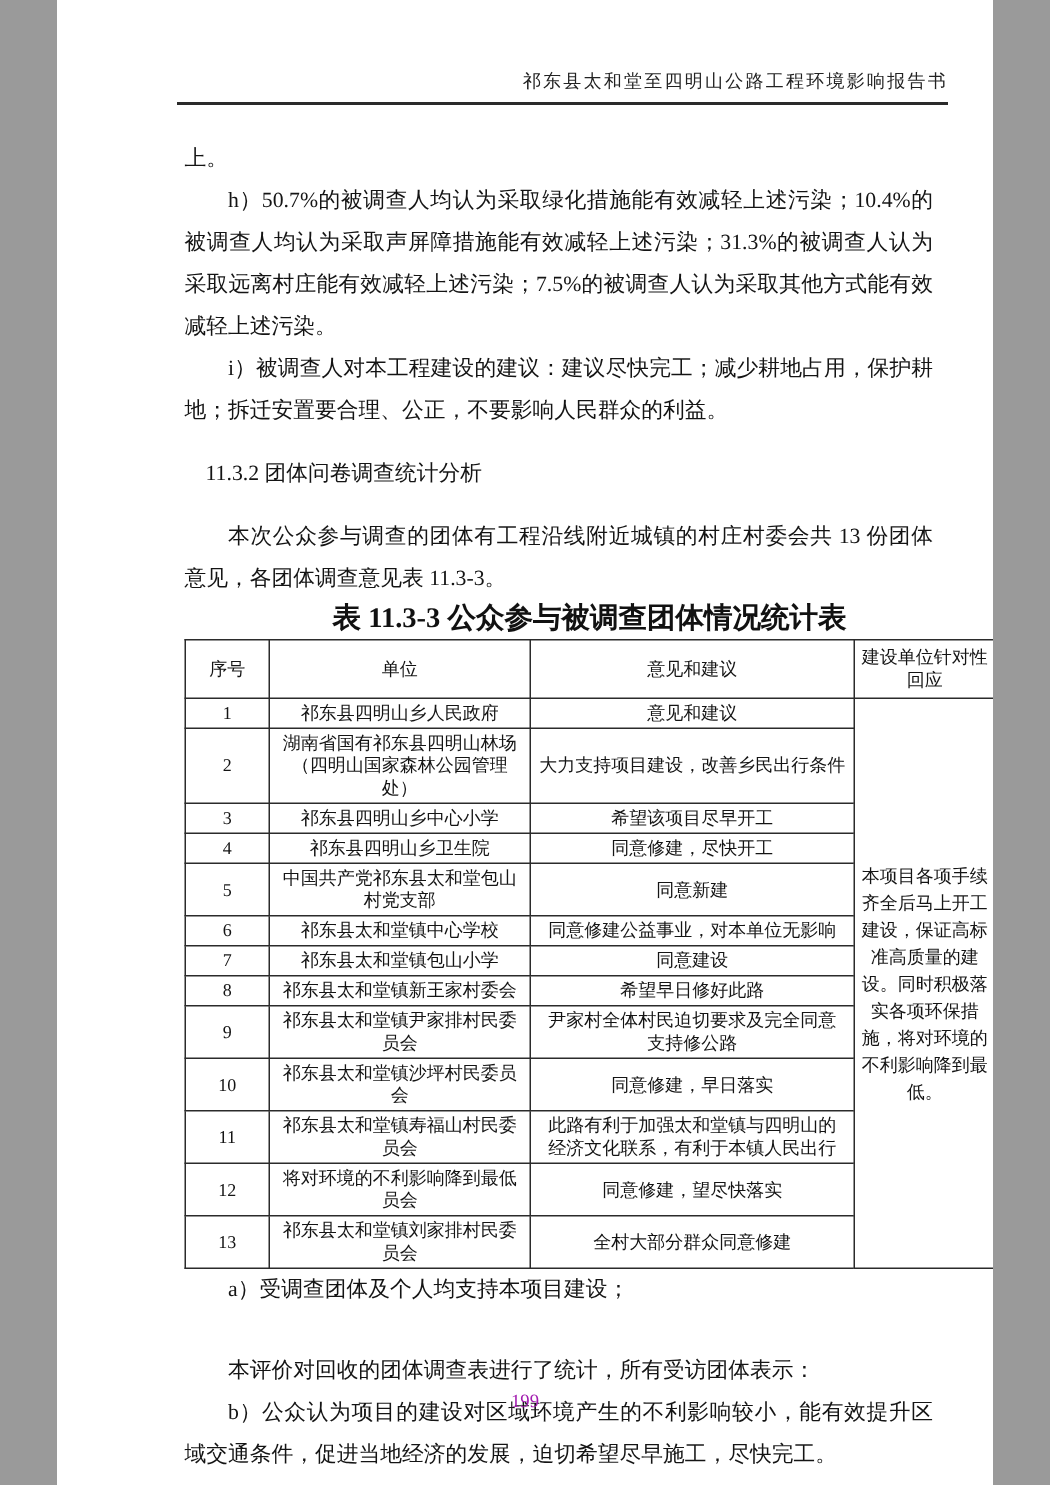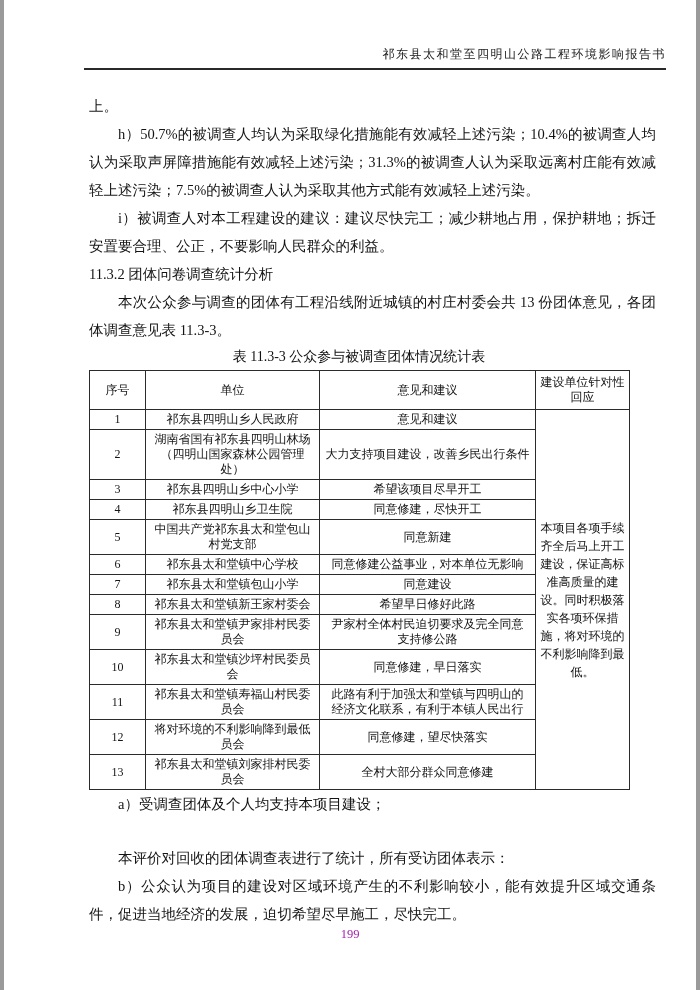--- a/index.html
+++ b/index.html
@@ -1,19 +1,19 @@
 <!DOCTYPE html>
 <html lang="zh"><head>
 <meta charset="utf-8">
 <style>
   html,body { margin:0; padding:0; }
   body { background:#9a9a9a; }
   .page {
     position:relative;
-    width:692px; height:990px;
+    width:624px; height:990px;
     margin:0 auto;
     background:#ffffff;
     color:#111;
     font-family:"Liberation Serif","DejaVu Serif",serif;
     overflow:hidden;
   }
   .doc-header {
     position:absolute; top:46px; left:80px; right:30px;
     text-align:right;
     font-size:12px;
@@ -29,29 +29,29 @@
     font-size:14.5px;
     line-height:28px;
     text-align:justify;
     margin:0;
     color:#141414;
   }
   .indent { text-indent:2em; }
   .section-heading {
     font-size:14.5px;
     line-height:28px;
-    margin:0;
+    margin:14px;
     font-weight:normal;
     color:#141414;
   }
   .table-title {
     width:540px;
     text-align:center;
-    font-size:14px;
-    font-weight:normal;
+    font-size:19px;
+    font-weight:bold;
     line-height:24px;
     margin:1px 0 0 0;
     color:#111;
   }
   table.stats {
     border-collapse:collapse;
     table-layout:fixed;
     width:540px;
     margin-top:1px;
   }

